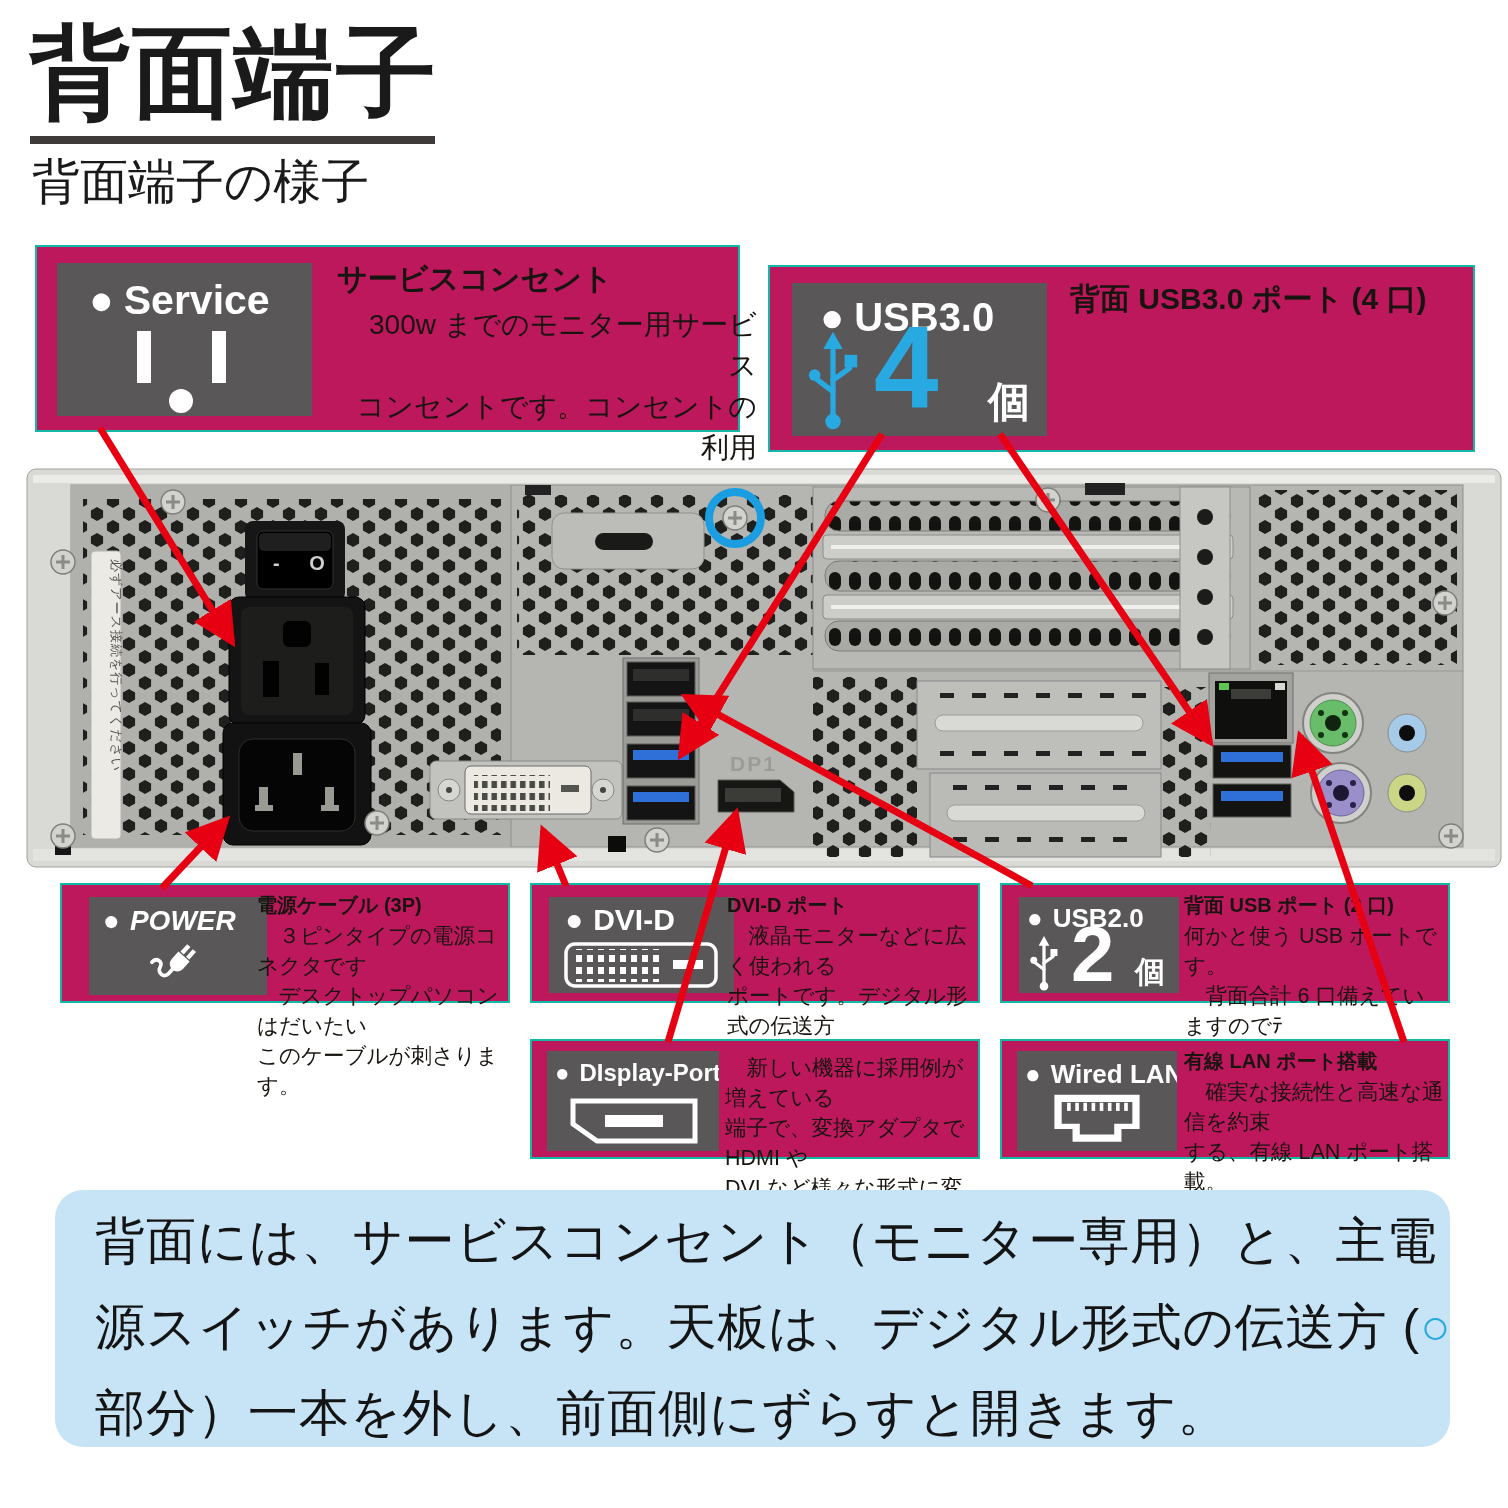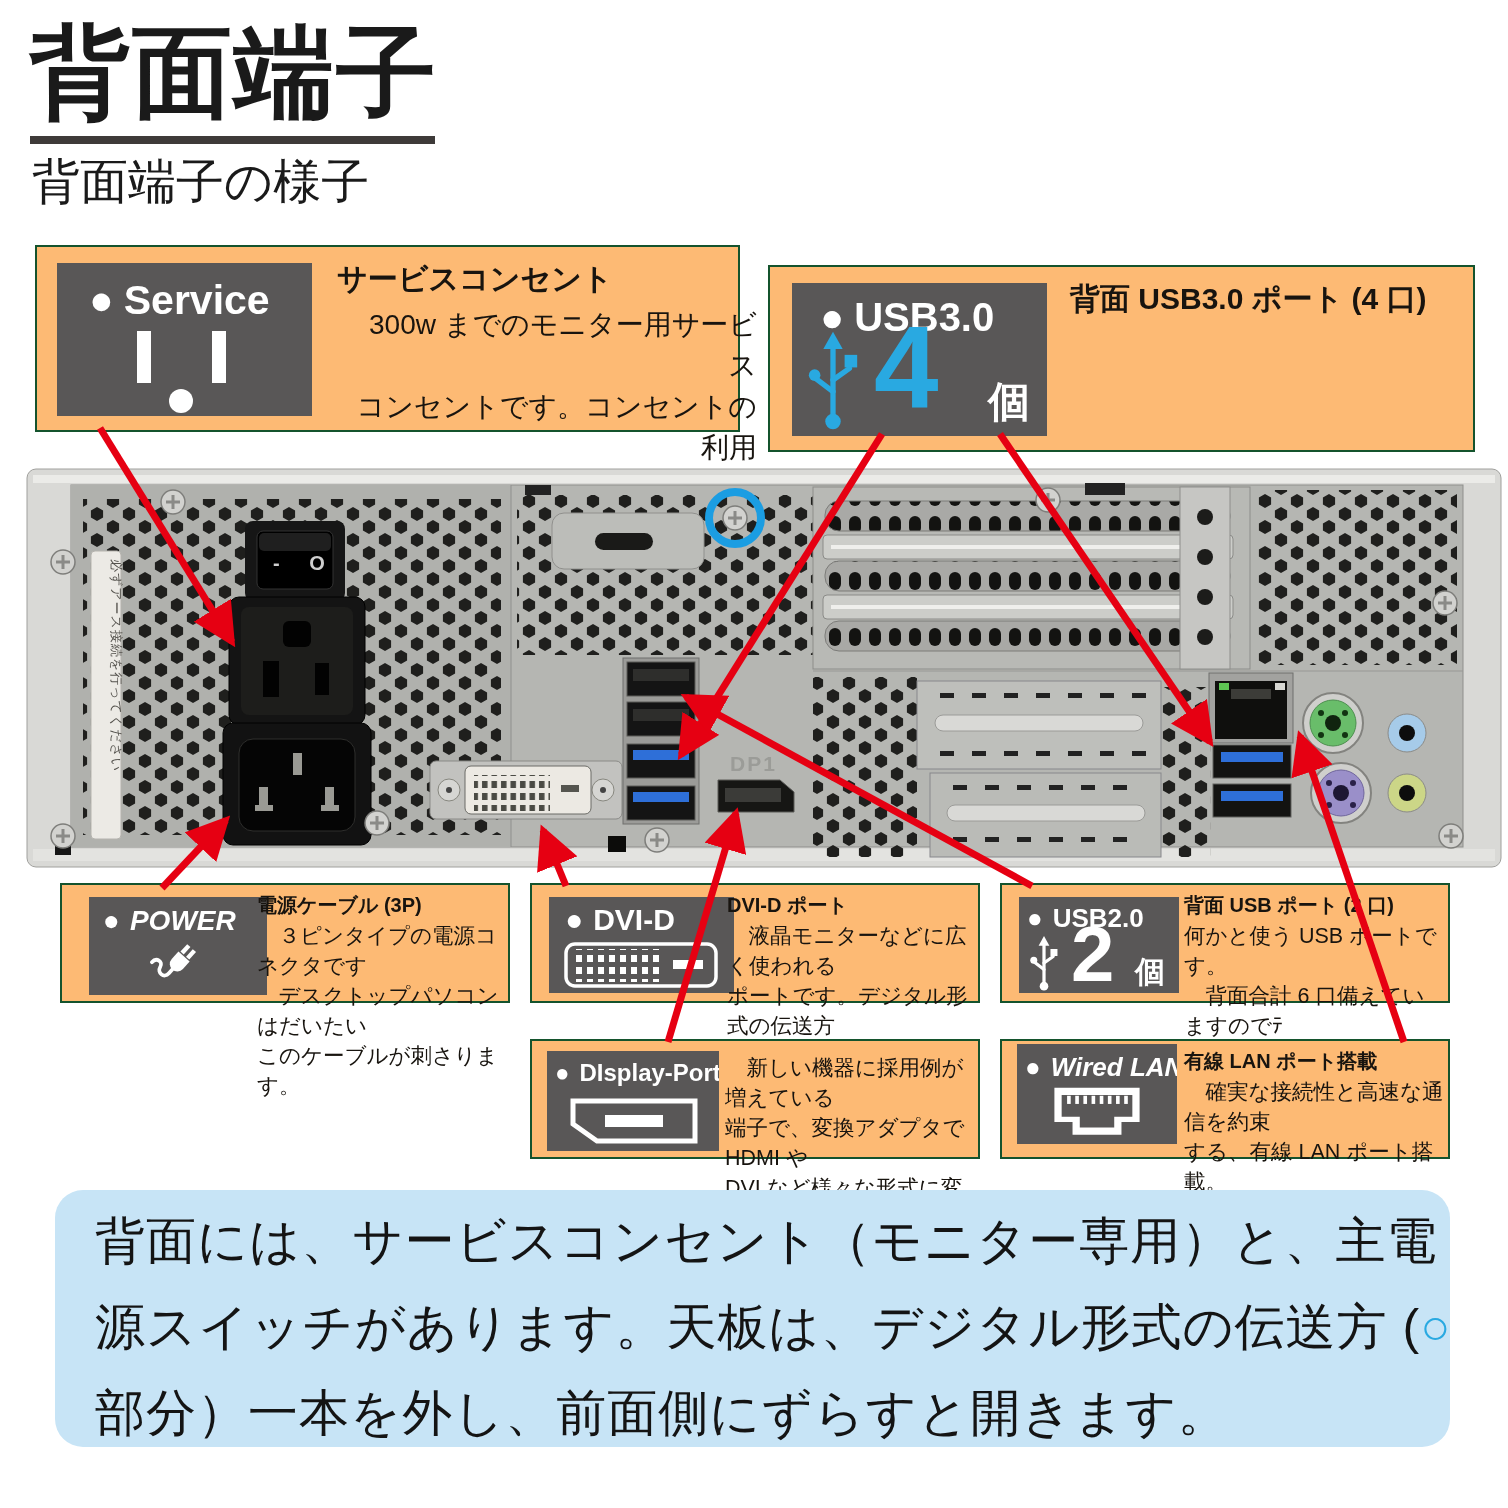--- a/index.html
+++ b/index.html
@@ -4,21 +4,21 @@
 <style>
   html,body{margin:0;padding:0;background:#fff;}
   .canvas{position:relative;width:1508px;height:1508px;background:#fff;overflow:hidden;
           font-family:"Liberation Sans",sans-serif;color:#1a1a1a;}
   .abs{position:absolute;}
   
   .page-title{font-size:100px;font-weight:bold;letter-spacing:2px;line-height:1;}
   .title-rule{background:#3E3A39;}
   .page-subtitle{font-size:48px;font-weight:500;line-height:1;}
   
-  .box{position:absolute;background:#fdba74;border:2px solid #14532d;box-sizing:border-box;}
+  .box{position:absolute;background:#be185d;border:2px solid #14b8a6;box-sizing:border-box;}
   .tile{position:absolute;background:#595757;color:#fff;overflow:hidden;}
   .tile-label{position:absolute;font-weight:bold;color:#fff;white-space:nowrap;}
   .blt{margin-right:10px;}
   .txt{position:absolute;color:#18140f;}
   .t-title{font-weight:bold;}
   .r1 .t-title{font-size:30px;line-height:1.2;}
   .r1 .t-body{font-size:28px;line-height:41px;margin-top:7px;text-align:right;}
   .r2 .t-title{font-size:20px;line-height:1.2;}
   .r2 .t-body{font-size:21.5px;line-height:30px;margin-top:4px;}
   .bignum{position:absolute;font-weight:bold;line-height:1;}
@@ -372,21 +372,21 @@
     <div class="txt r2" style="left:193px;top:8px;width:252px;">
       <div class="t-body">
         <span>　新しい機器に採用例が増えている</span><br>
         <span>端子で、変換アダプタで HDMI や</span><br>
         <span>DVI など様々な形式に変換可能です</span>
       </div>
     </div>
   </div>
 
   <div class="box" style="left:1000px;top:1039px;width:450px;height:120px;">
-    <div class="tile" style="left:15px;top:3px;width:160px;height:100px;font-style:italic;">
+    <div class="tile" style="left:15px;top:10px;width:160px;height:100px;">
       <div class="tile-label" style="left:8px;top:8px;font-size:26px;"><span class="blt">●</span><span>Wired LAN</span></div>
       <svg class="abs" style="left:30px;top:40px;" width="100" height="58" viewBox="0 0 110 64">
         <path d="M8 4 h94 v38 h-20 v14 h-54 v-14 h-20 z" fill="#fff"></path>
         <path d="M16 12 h78 v24 h-20 v12 h-38 v-12 h-20 z" fill="#595757"></path>
         <g fill="#fff">
           <rect x="22" y="13" width="4" height="9"></rect>
             <rect x="31" y="13" width="4" height="9"></rect>
             <rect x="40" y="13" width="4" height="9"></rect>
             <rect x="49" y="13" width="4" height="9"></rect>
           <rect x="58" y="13" width="4" height="9"></rect>

